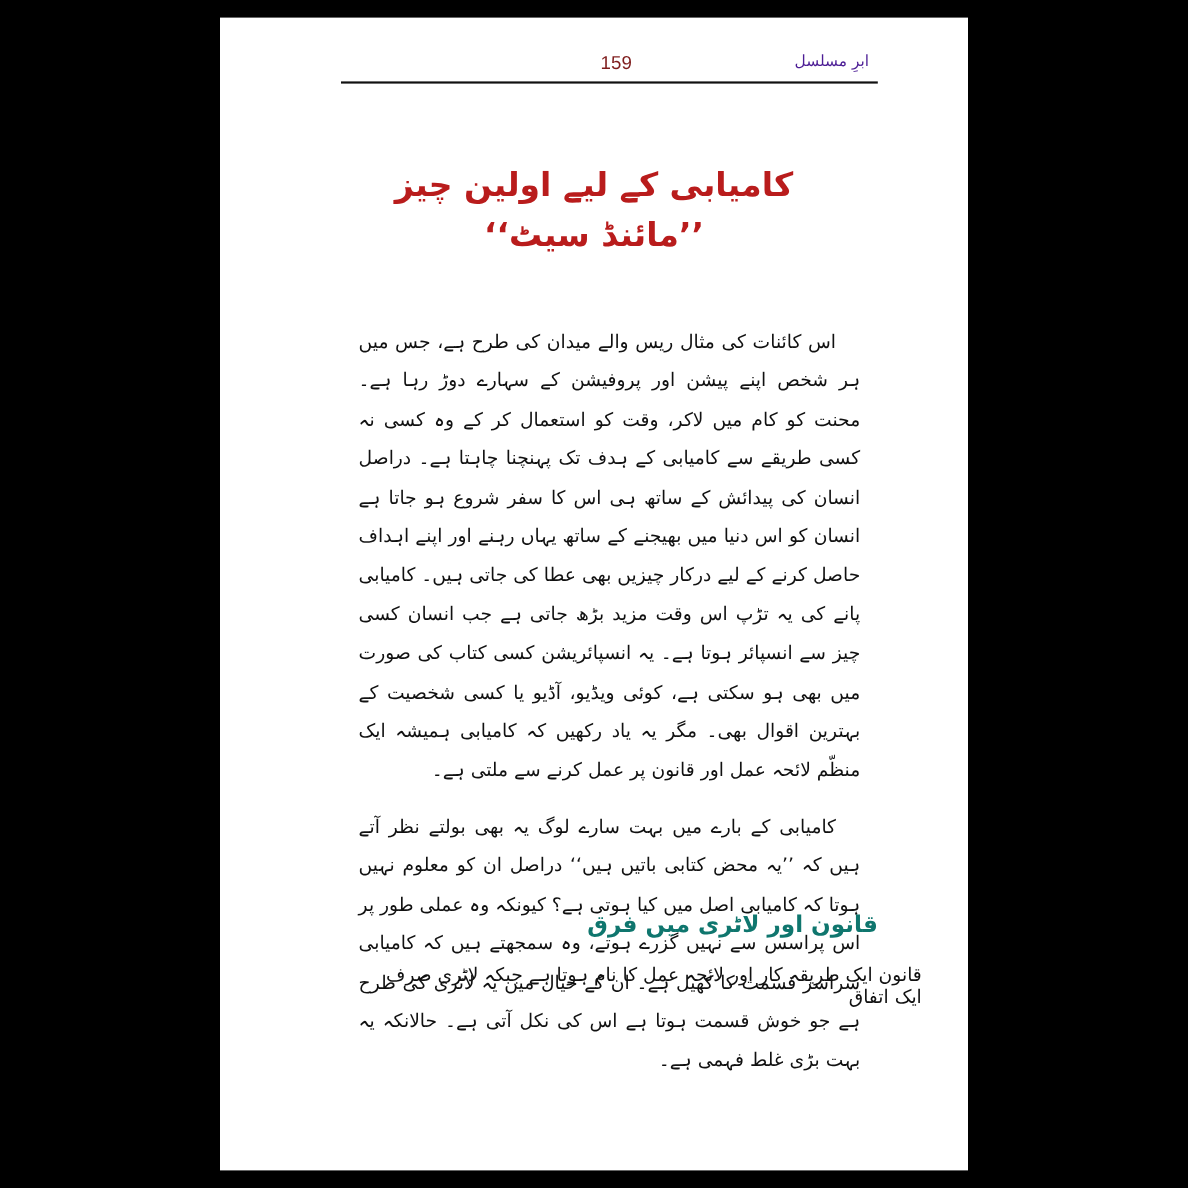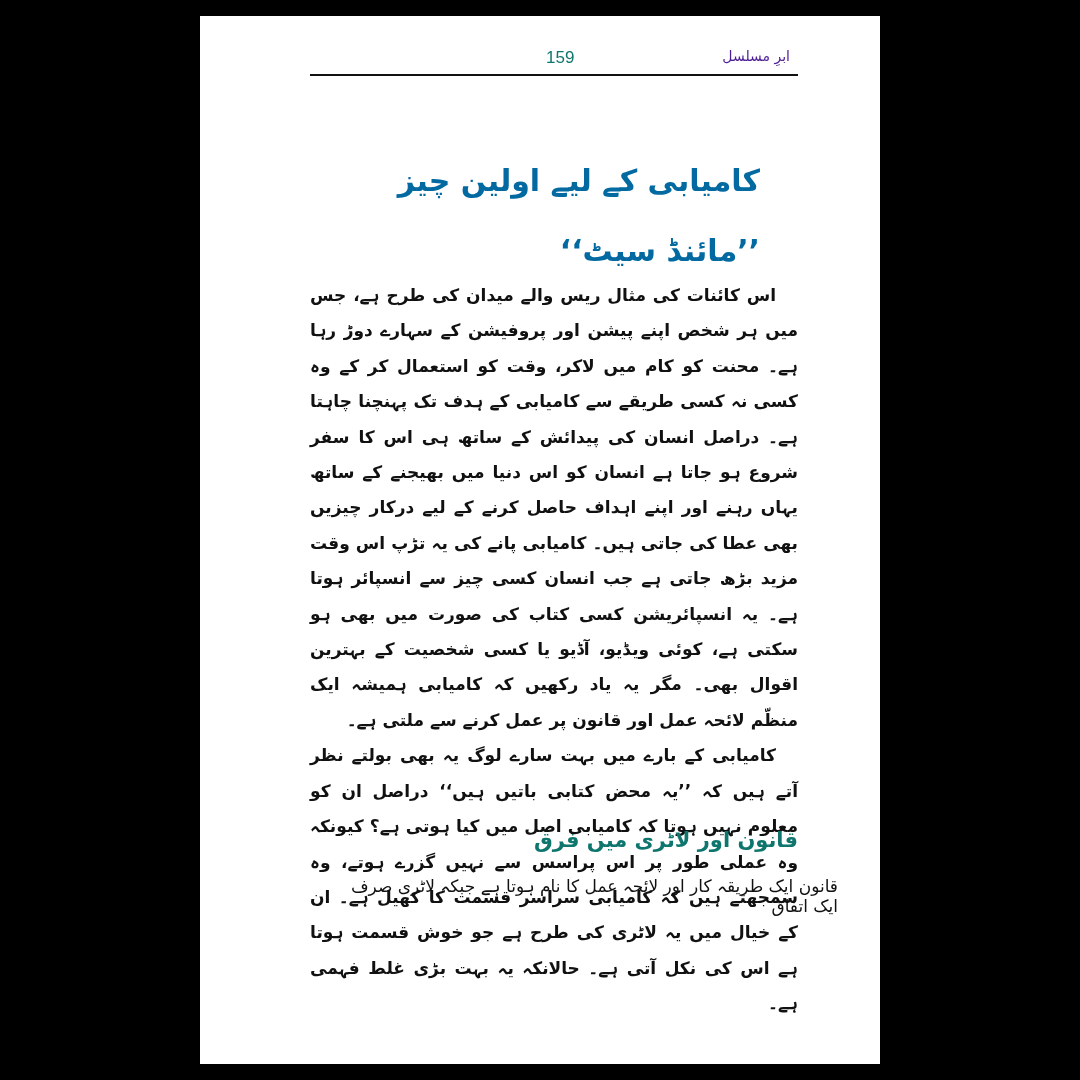--- a/index.html
+++ b/index.html
@@ -19,61 +19,61 @@
     .running-head {
       position: absolute;
       left: 110px; top: 30px;
       width: 488px; height: 32px;
     }
     .page-number {
       position: absolute;
       left: 236px; top: 2px;
       font-family: "Liberation Sans", sans-serif;
       font-size: 17px;
-      color: #0f766e;
+      color: #7f1d1d;
     }
     .book-title {
       position: absolute;
       right: 8px; top: 2px;
       font-family: "DejaVu Sans", sans-serif;
       font-size: 14px;
       color: #4c1d95;
       direction: rtl;
     }
     .head-rule {
       position: absolute;
       left: 0; right: 0; top: 28px;
       height: 2px;
       background: #111111;
     }
     .chapter-title {
       position: absolute;
       left: 120px; top: 130px;
       width: 440px;
-      text-align: right;
+      text-align: center;
       direction: rtl;
       font-family: "DejaVu Sans", sans-serif;
       font-weight: bold;
       font-size: 30px;
-      color: #0369a1;
-      line-height: 70px;
+      color: #b91c1c;
+      line-height: 46px;
     }
     .body-text {
       position: absolute;
       left: 110px; top: 262px;
       width: 488px;
       direction: rtl;
       text-align: justify;
       text-align-last: right;
       font-family: "DejaVu Sans", sans-serif;
       font-size: 17px;
       line-height: 35.4px;
       color: #111111;
     }
-    .body-text p { margin: 0; font-weight: bold; }
+    .body-text p { margin: 16px; }
     .body-text p.indent { text-indent: 22px; }
     .section-heading {
       position: absolute;
       left: 110px; top: 812px;
       width: 488px;
       direction: rtl;
       text-align: right;
       font-family: "DejaVu Sans", sans-serif;
       font-weight: bold;
       font-size: 21px;

